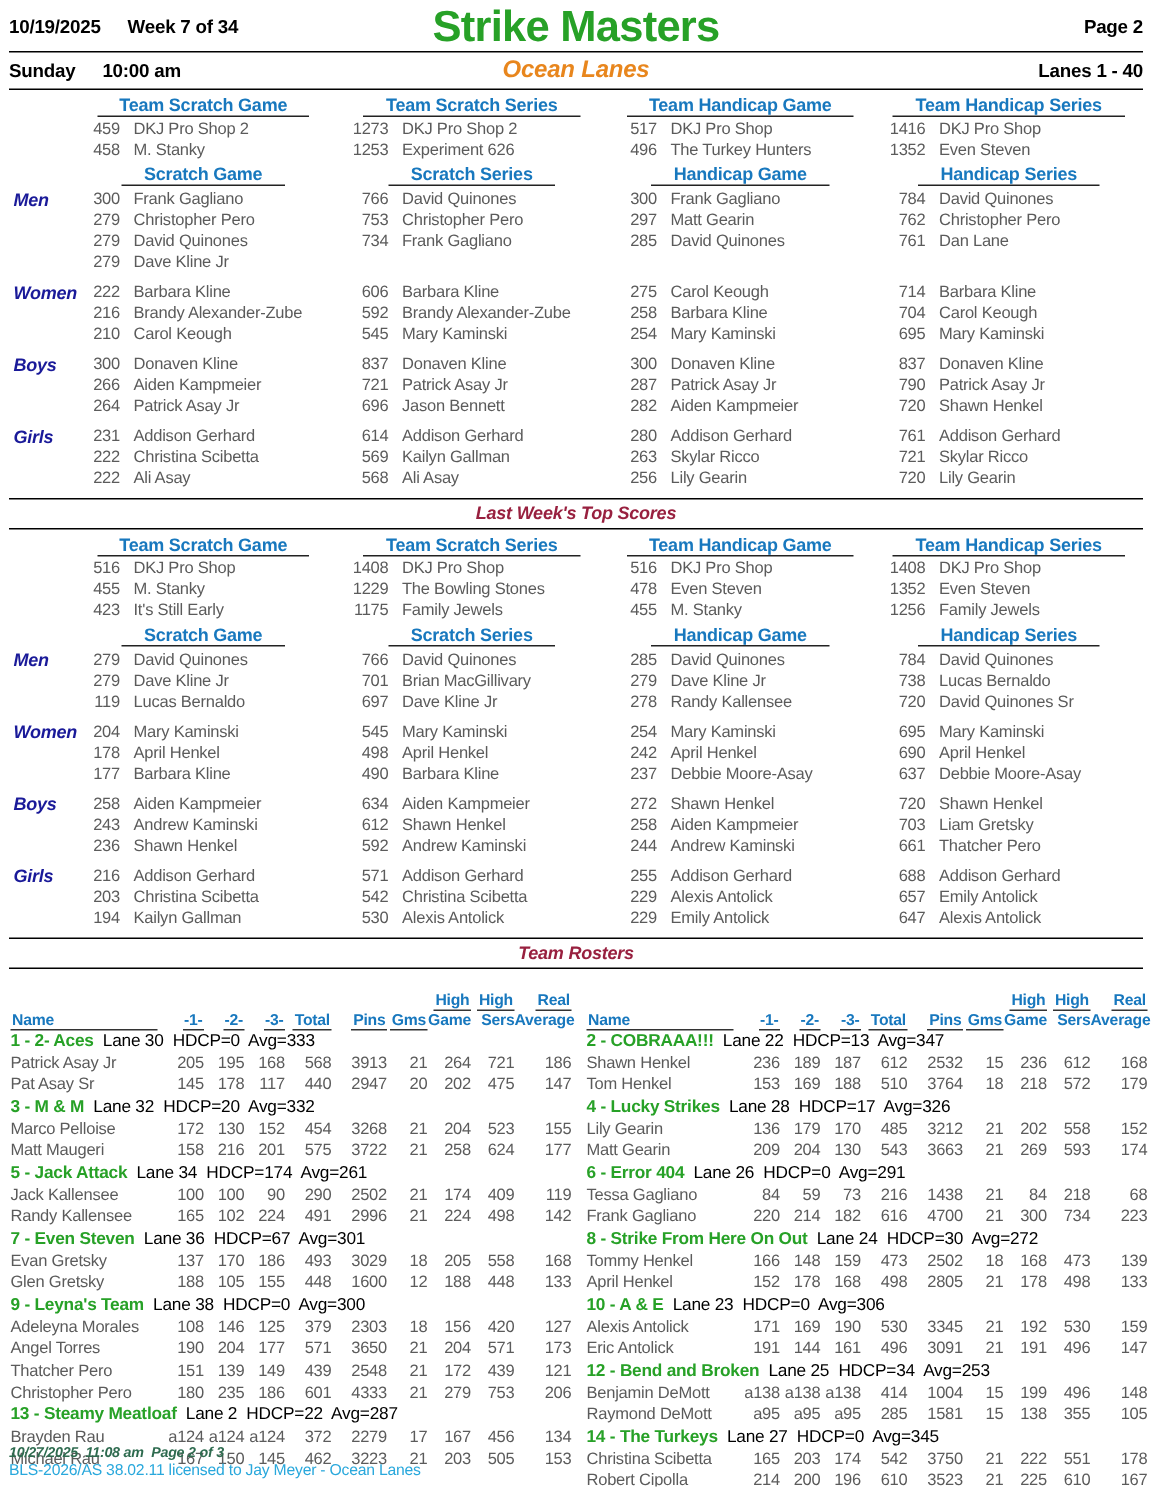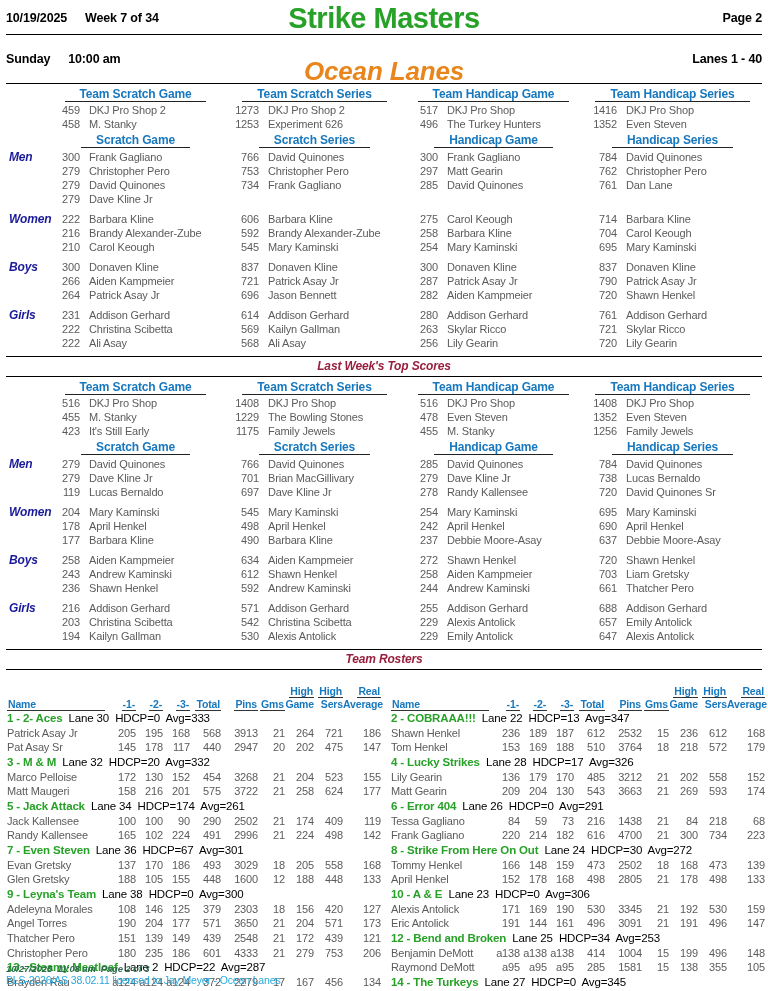--- a/index.html
+++ b/index.html
@@ -8,21 +8,21 @@
     --footer-green:#2e6b4f; --footer-blue:#29a8dc;
   }
   html,body{margin:0;padding:0;background:#fff;}
   body{width:768px;height:991px;overflow:hidden;font-family:"Liberation Sans",sans-serif;color:#000;letter-spacing:-0.15px;}
   .page{position:relative;height:987px;padding:3px 6px 0 6px;box-sizing:border-box;}
   .rule{border-top:1.5px solid #000;margin:1px 0;}
   .h1grid,.h2grid{display:grid;grid-template-columns:1fr auto 1fr;align-items:center;gap:24px;}
   .h-left{font-weight:bold;font-size:12.5px;display:flex;gap:18px;white-space:pre;}
   .h-right{font-weight:bold;font-size:12.5px;text-align:right;white-space:pre;}
   .big-title{color:var(--title-green);font-size:29px;font-weight:bold;line-height:30px;letter-spacing:-0.5px;}
-  .center-name{color:var(--center-orange);font-size:26px;font-weight:bold;font-style:italic;line-height:22px;margin-top:24px;}
+  .center-name{color:var(--center-orange);font-size:16px;font-weight:bold;font-style:italic;line-height:22px;}
   .sec-title{color:var(--section-maroon);font-weight:bold;font-style:italic;font-size:12px;text-align:center;line-height:17px;}
   .cols5{display:grid;grid-template-columns:40px 1fr 1fr 1fr 1fr;}
   .colhead{color:var(--header-blue);font-weight:bold;font-size:12px;text-align:center;border-bottom:1.5px solid #222;width:fit-content;margin:0 auto 1px;padding:0 15px 0;line-height:14px;white-space:nowrap;}
   .srow{display:flex;line-height:14px;font-size:11px;color:var(--body-gray);white-space:nowrap;}
   .sval{flex:0 0 34px;text-align:right;}
   .snam{margin-left:9px;}
   .glabel{color:var(--category-navy);font-weight:bold;font-style:italic;font-size:12px;line-height:14px;padding-left:3px;}
   .group{margin-bottom:6px;}
   .subhead{margin:2px 0 1px;}
   .topband{margin-top:3px;}

